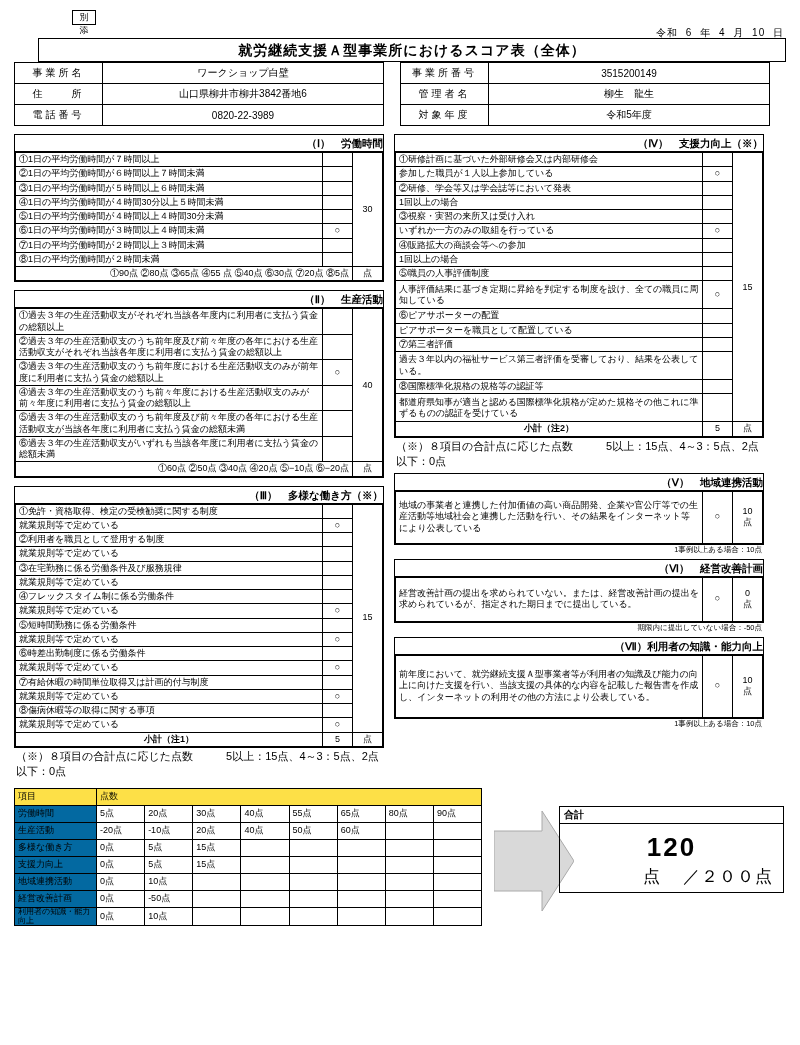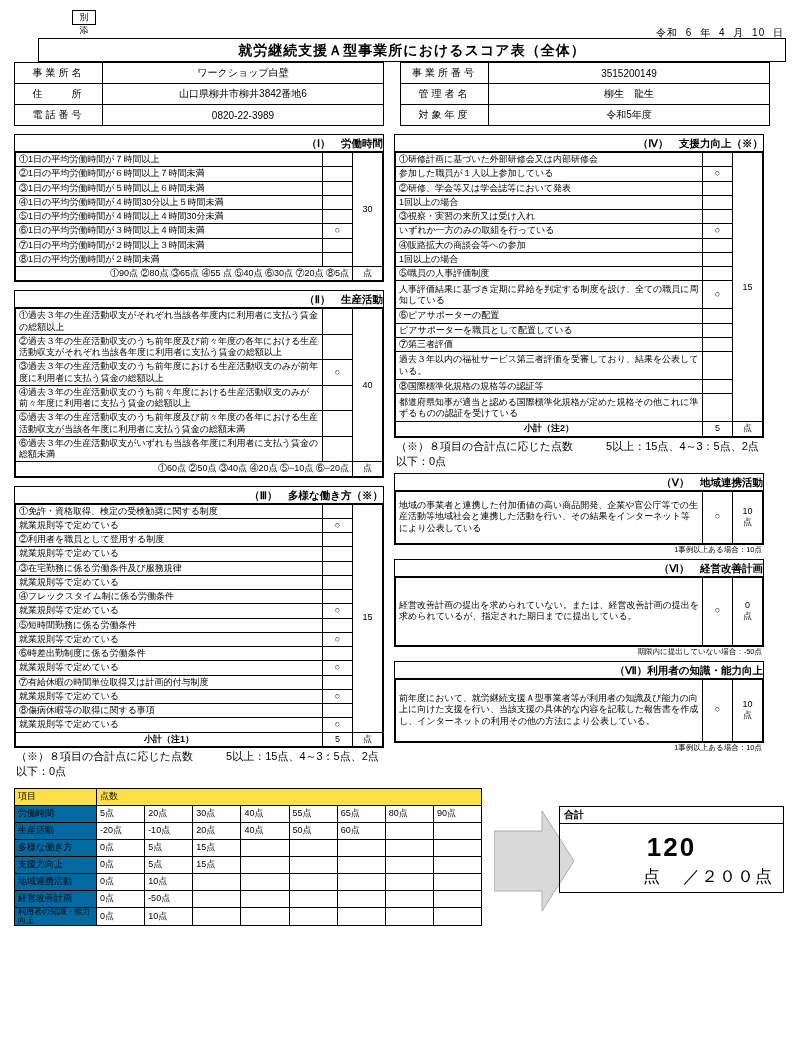--- a/index.html
+++ b/index.html
@@ -530,21 +530,21 @@
       </div>
       <div class="smallright">1事例以上ある場合：10点</div>
 
       <div class="gap" style="height:4px;"></div>
 
       <div class="sec">
         <div class="sechead">（Ⅵ）　経営改善計画</div>
         <table class="grid">
           <tbody>
             <tr>
-              <td class="parabox" style="height:68px;">経営改善計画の提出を求められていない。または、経営改善計画の提出を求められているが、指定された期日までに提出している。</td>
+              <td class="parabox" style="height:44px;">経営改善計画の提出を求められていない。または、経営改善計画の提出を求められているが、指定された期日までに提出している。</td>
               <td class="mark">○</td>
               <td class="score">
                 <div>0</div>
                 <div class="pt">点</div>
               </td>
             </tr>
           </tbody>
         </table>
       </div>
       <div class="smallright">期限内に提出していない場合：-50点</div>

